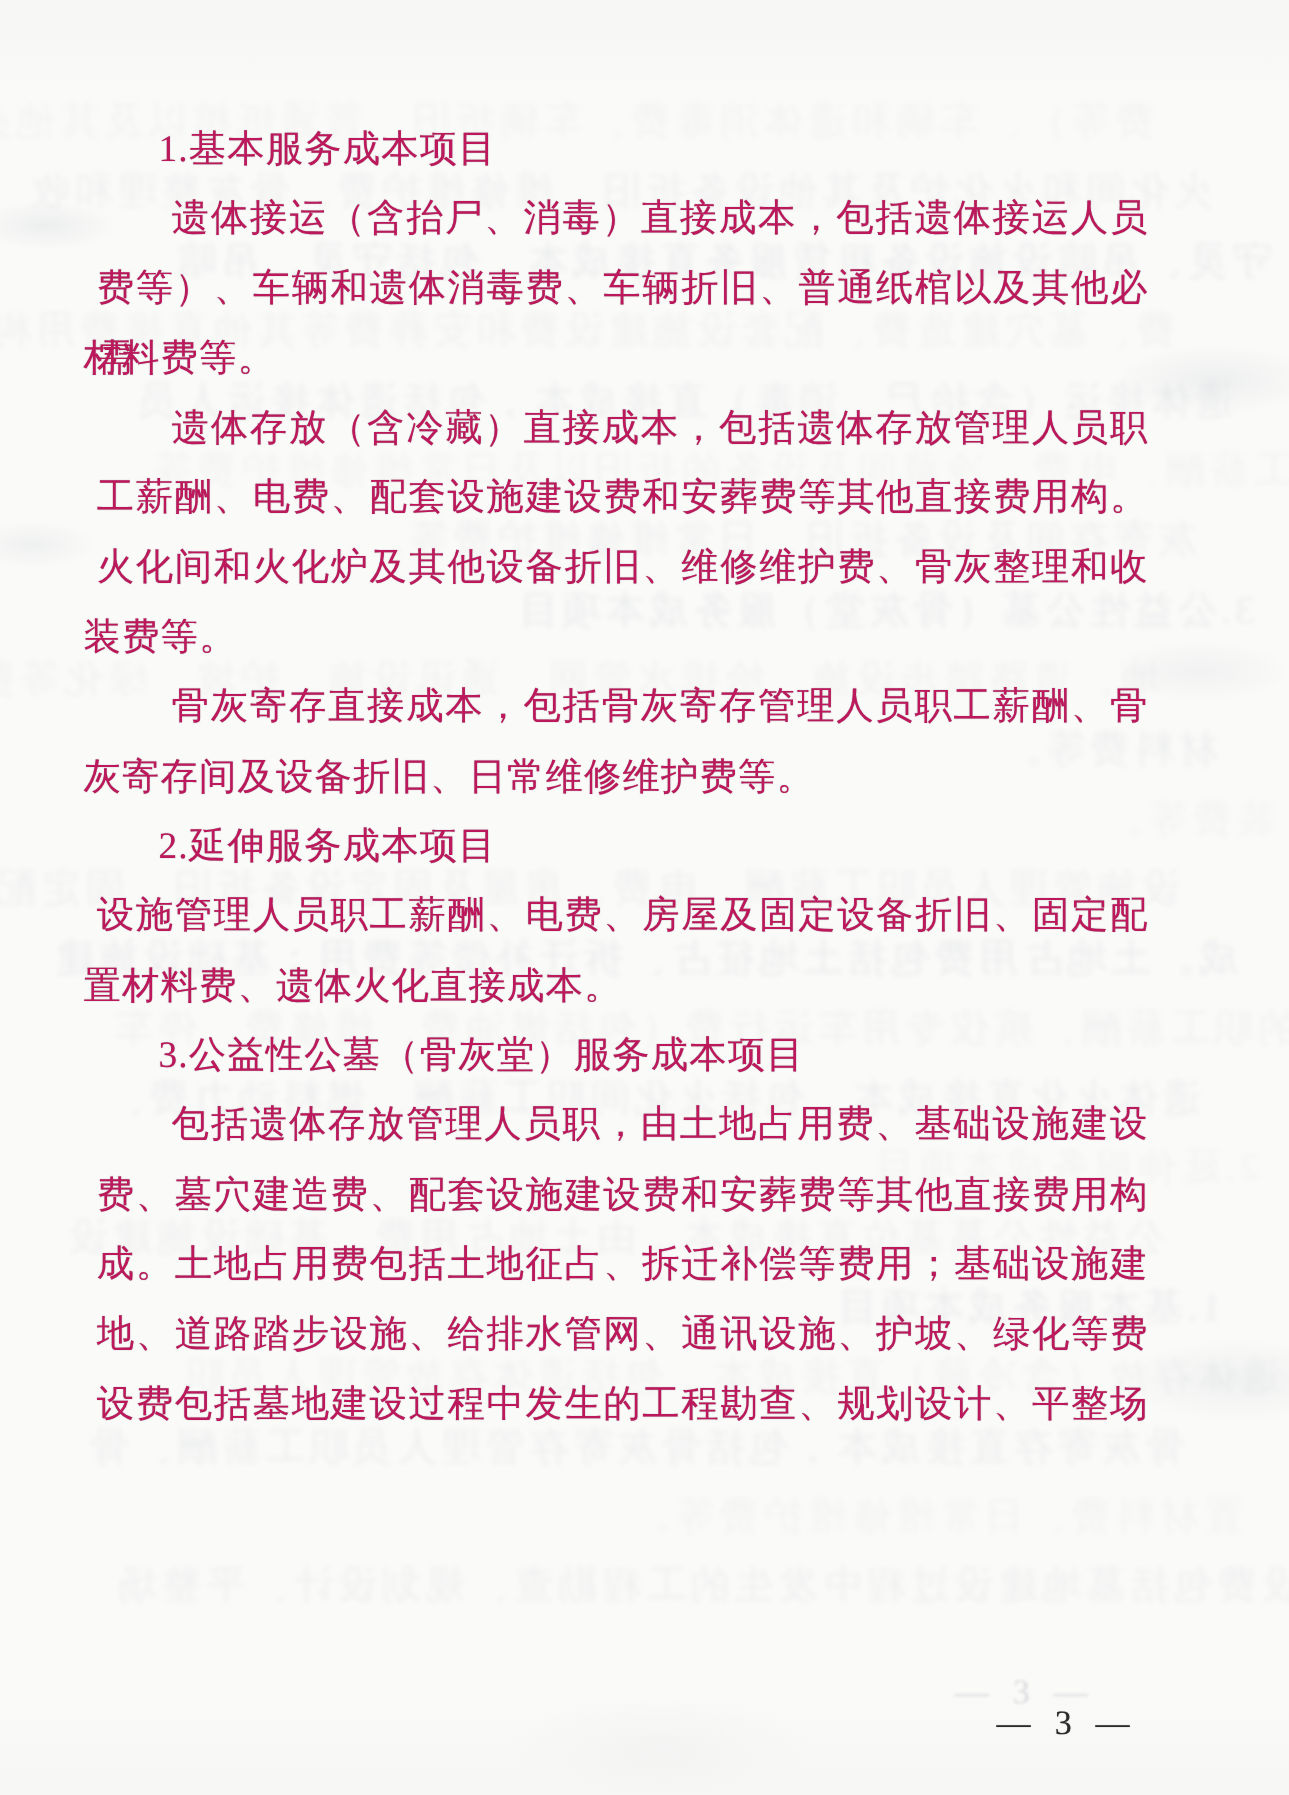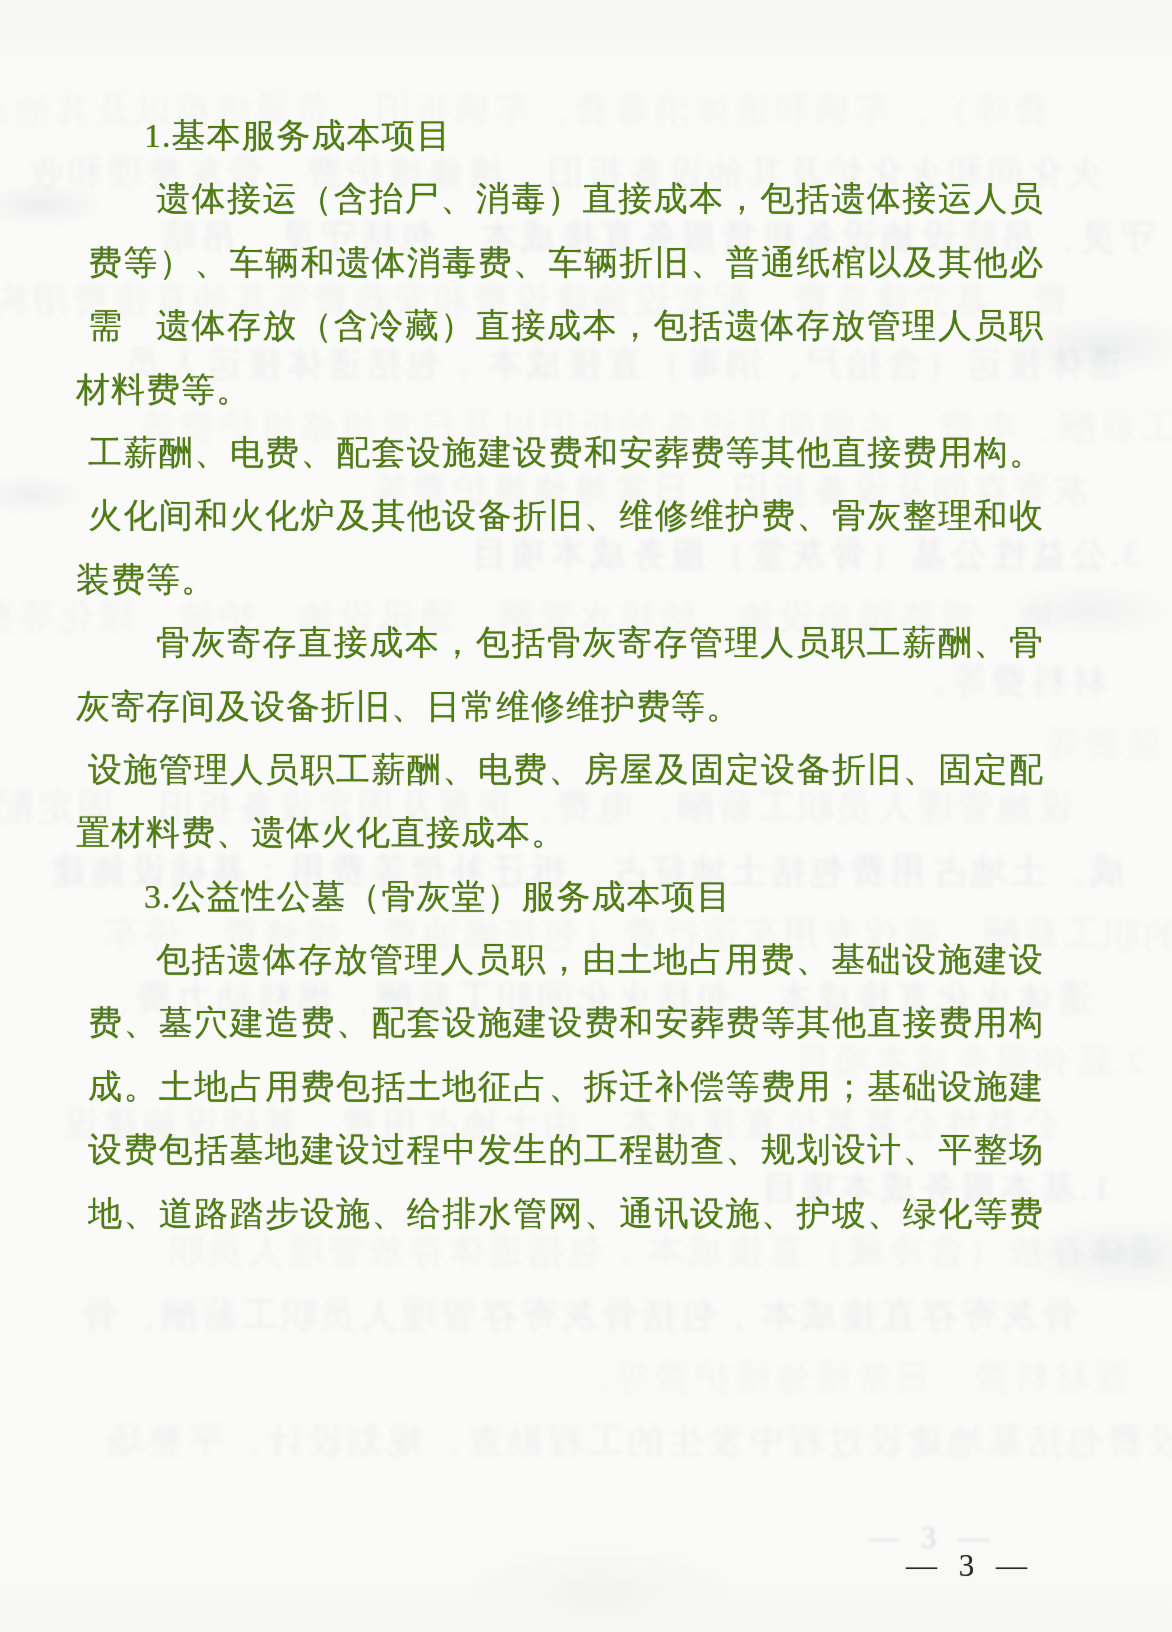--- a/index.html
+++ b/index.html
@@ -37,21 +37,21 @@
     letter-spacing:4px;
   }
   .text-block{
     position:absolute;
     left:76px;top:104px;width:968px;
   }
   .line{
     height:63.4px;
     line-height:63.4px;
     font-size:34px;
-    color:#4d7c0f;
+    color:#be185d;
     text-align:justify;
     text-align-last:left;
     text-justify:inter-ideograph;
     text-shadow:0 0 1px rgba(45,45,45,.5);
     letter-spacing:1px;
   }
   .line.just{text-align-last:justify;margin-left:12px;}
   .line.indent{text-indent:68px;}
   .pagenum{
     position:absolute;
@@ -99,31 +99,32 @@
       <div class="ghost" style="top: 1227.2px; left: 44px; opacity: 0.064;">遗体存放（含冷藏）直接成本，包括遗体存放管理人员职</div>
       <div class="ghost" style="top: 1290.6px; left: -43px; opacity: 0.092;">骨灰寄存直接成本，包括骨灰寄存管理人员职工薪酬、骨</div>
       <div class="ghost" style="top: 1354px; left: 10px; opacity: 0.05;">置材料费、日常维修维护费等。</div>
       <div class="ghost" style="top: 1417.4px; left: 63px; opacity: 0.078;">设费包括墓地建设过程中发生的工程勘查、规划设计、平整场</div>
     </div>
   <div class="artifacts"></div>
   <div class="text-block">
       <div class="line indent">1.基本服务成本项目</div>
       <div class="line indent just">遗体接运（含抬尸、消毒）直接成本，包括遗体接运人员</div>
       <div class="line just">费等）、车辆和遗体消毒费、车辆折旧、普通纸棺以及其他必需</div>
+      <div class="line">材料费等。</div>
       <div class="line indent just">遗体存放（含冷藏）直接成本，包括遗体存放管理人员职</div>
-      <div class="line">材料费等。</div>
       <div class="line just">工薪酬、电费、配套设施建设费和安葬费等其他直接费用构。</div>
       <div class="line just">火化间和火化炉及其他设备折旧、维修维护费、骨灰整理和收</div>
       <div class="line">装费等。</div>
       <div class="line indent just">骨灰寄存直接成本，包括骨灰寄存管理人员职工薪酬、骨</div>
       <div class="line">灰寄存间及设备折旧、日常维修维护费等。</div>
+      <div class="line indent">2.延伸服务成本项目</div>
       <div class="line just">设施管理人员职工薪酬、电费、房屋及固定设备折旧、固定配</div>
       <div class="line">置材料费、遗体火化直接成本。</div>
       <div class="line indent">3.公益性公墓（骨灰堂）服务成本项目</div>
       <div class="line indent just">包括遗体存放管理人员职，由土地占用费、基础设施建设</div>
       <div class="line just">费、墓穴建造费、配套设施建设费和安葬费等其他直接费用构</div>
       <div class="line just">成。土地占用费包括土地征占、拆迁补偿等费用；基础设施建</div>
+      <div class="line just">地、道路踏步设施、给排水管网、通讯设施、护坡、绿化等费</div>
       <div class="line just">设费包括墓地建设过程中发生的工程勘查、规划设计、平整场</div>
-      <div class="line just">地、道路踏步设施、给排水管网、通讯设施、护坡、绿化等费</div>
     </div>
   <div class="ghost-pagenum">— 3 —</div>
   <div class="pagenum">— 3 —</div>
 </div>
 
 </body></html>

